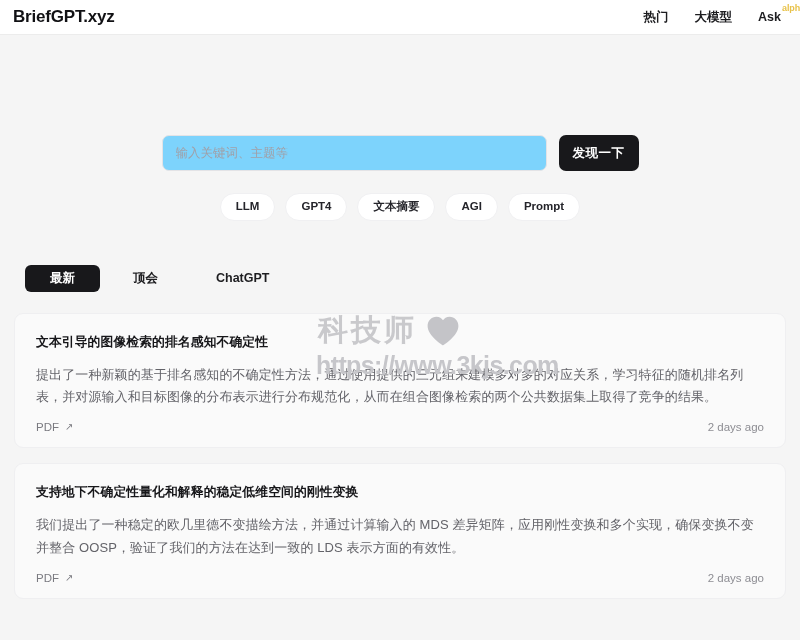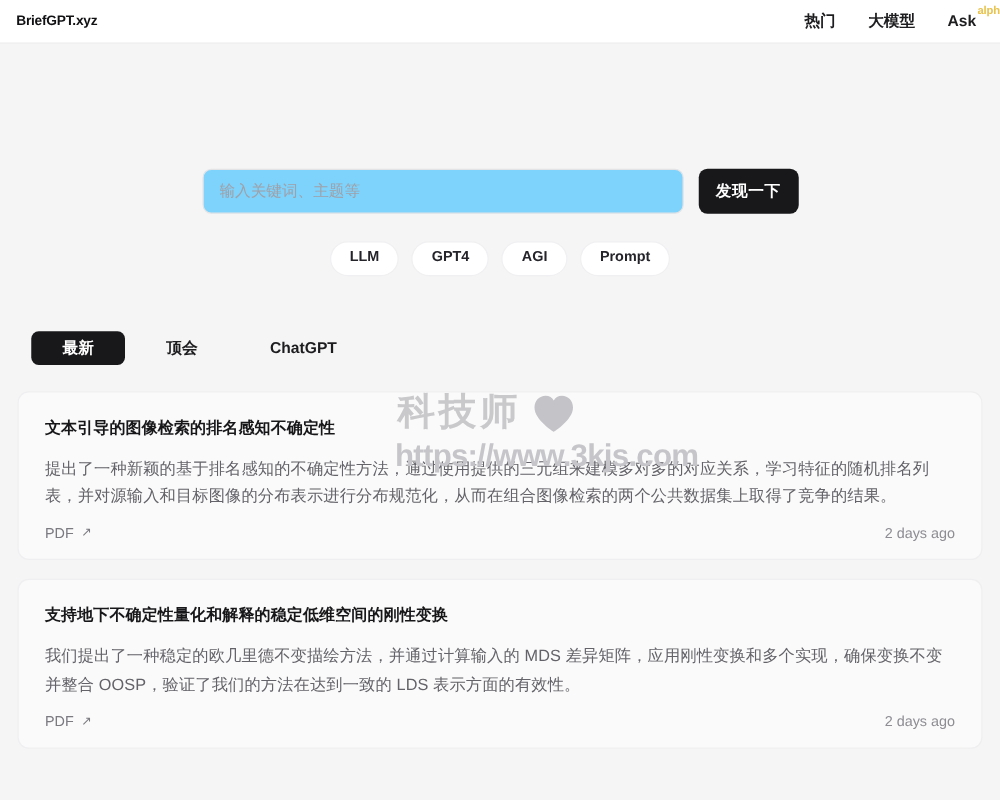--- a/index.html
+++ b/index.html
@@ -24,21 +24,21 @@
     display: flex;
     align-items: center;
     justify-content: space-between;
     padding: 0 17px 0 13px;
     border-bottom: 1px solid #ececec;
     position: relative;
     z-index: 5;
   }
 
   .brand {
-    font-size: 11px;
+    font-size: 17px;
     font-weight: 700;
     letter-spacing: -0.2px;
     color: #111114;
   }
 
   .main-nav {
     display: flex;
     align-items: center;
     gap: 26px;
   }
@@ -291,20 +291,21 @@
 <section class="hero">
 
   <div class="search-row">
     <input class="search-input" type="text" placeholder="输入关键词、主题等" style="">
     <button class="discover-btn">发现一下</button>
   </div>
 
   <div class="tag-row">
     <span class="tag-chip">LLM</span>
     <span class="tag-chip">GPT4</span>
+    <span class="tag-chip">文本摘要</span>
     <span class="tag-chip">AGI</span>
     <span class="tag-chip">Prompt</span>
   </div>
 </section>
 
 <section class="content-wrap">
 
   <div class="tab-row">
     <span class="tab active">最新</span>
     <span class="tab">顶会</span>

